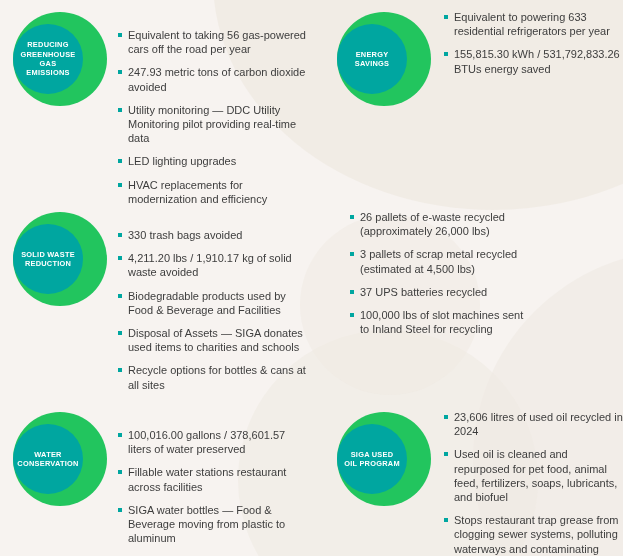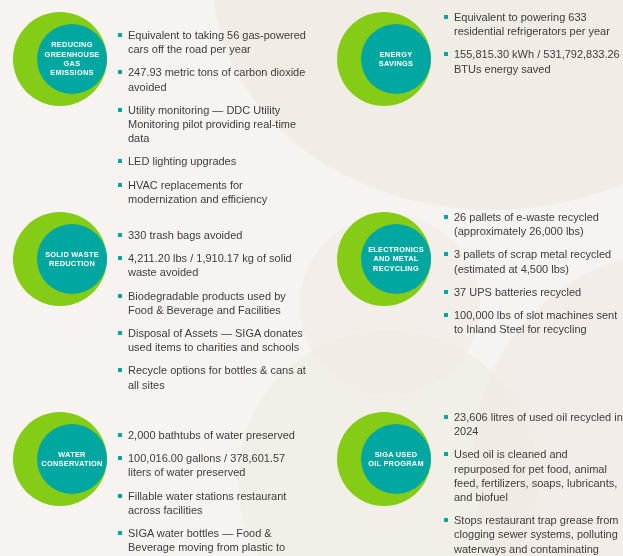--- a/index.html
+++ b/index.html
@@ -80,24 +80,24 @@
   }
   .cell.left  { padding-left: 13px; }
   .cell.right { padding-left: 17px; }
 
   
   .badge {
     flex: 0 0 auto;
     width: 94px;
     height: 94px;
     border-radius: 50%;
-    background: #84cc16;
+    background: #22c55e;
     display: flex;
     align-items: center;
-    justify-content: flex-end;
+    justify-content: flex-start;
     margin-top: 4px;
   }
   .badge-inner {
     width: 70px;
     height: 70px;
     border-radius: 50%;
     background: #00a6a0;
     display: flex;
     align-items: center;
     justify-content: center;
@@ -196,44 +196,36 @@
     <ul class="bullets">
       <li><span class="marker"></span><span>330 trash bags avoided</span></li>
       <li><span class="marker"></span><span>4,211.20 lbs / 1,910.17 kg of solid waste avoided</span></li>
       <li><span class="marker"></span><span>Biodegradable products used by Food &amp; Beverage and Facilities</span></li>
       <li><span class="marker"></span><span>Disposal of Assets — SIGA donates used items to charities and schools</span></li>
       <li><span class="marker"></span><span>Recycle options for bottles &amp; cans at all sites</span></li>
     </ul>
   </div>
 
   <div class="cell right">
-    <div class="badge">
-      <div class="badge-inner">
-        <span class="badge-label">ELECTRONICS
-AND METAL
-RECYCLING</span>
-      </div>
-    </div>
     <ul class="bullets">
       <li><span class="marker"></span><span>26 pallets of e-waste recycled (approximately 26,000 lbs)</span></li>
       <li><span class="marker"></span><span>3 pallets of scrap metal recycled (estimated at 4,500 lbs)</span></li>
       <li><span class="marker"></span><span>37 UPS batteries recycled</span></li>
       <li><span class="marker"></span><span>100,000 lbs of slot machines sent to Inland Steel for recycling</span></li>
     </ul>
   </div>
 
   <div class="cell left">
     <div class="badge">
       <div class="badge-inner">
         <span class="badge-label">WATER
 CONSERVATION</span>
       </div>
     </div>
     <ul class="bullets">
-      <li><span class="marker"></span><span>2,000 bathtubs of water preserved</span></li>
       <li><span class="marker"></span><span>100,016.00 gallons / 378,601.57 liters of water preserved</span></li>
       <li><span class="marker"></span><span>Fillable water stations restaurant across facilities</span></li>
       <li><span class="marker"></span><span>SIGA water bottles — Food &amp; Beverage moving from plastic to aluminum</span></li>
     </ul>
   </div>
 
   <div class="cell right">
     <div class="badge">
       <div class="badge-inner">
         <span class="badge-label">SIGA USED

